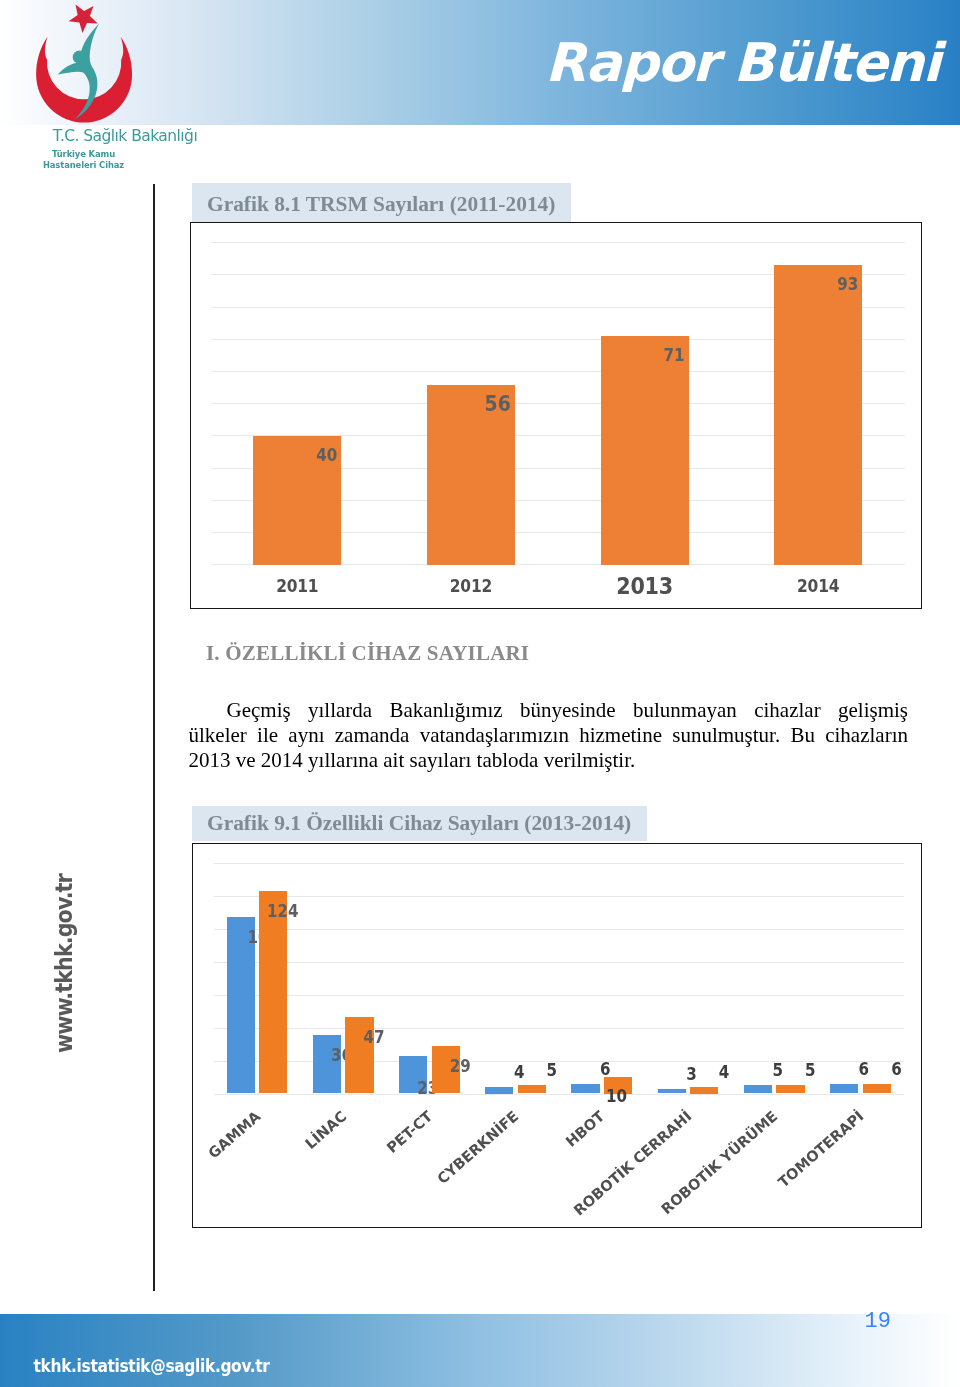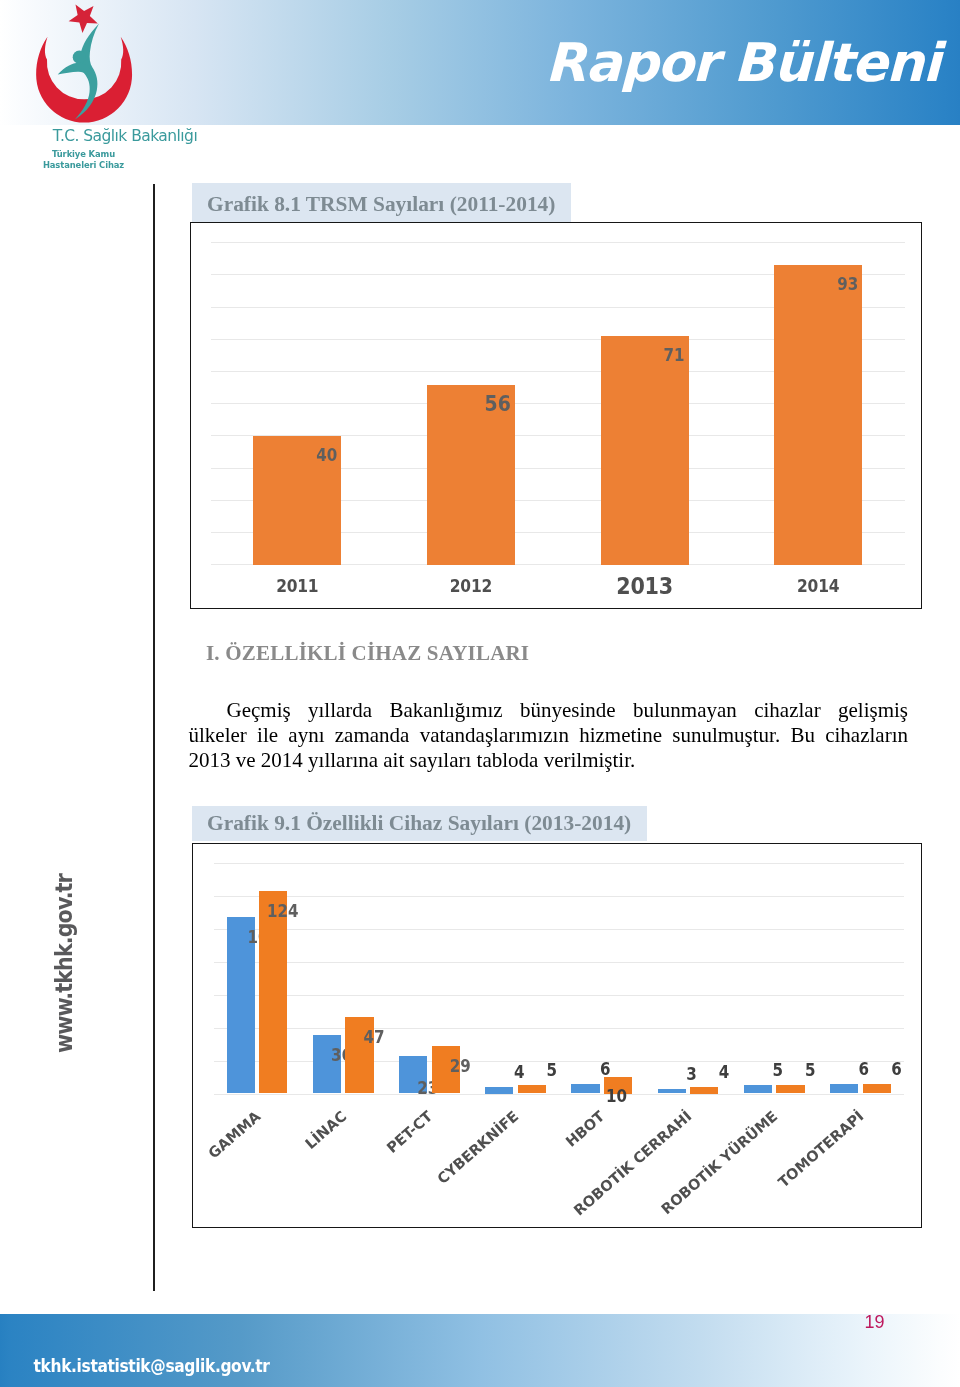--- a/index.html
+++ b/index.html
@@ -21,21 +21,21 @@
     white-space:nowrap;font-family:"DejaVu Sans",sans-serif;
     font-style:italic;font-weight:700;font-size:53px;line-height:68px;color:#ffffff;
     letter-spacing:-1.2px;transform:skewX(-4deg);transform-origin:left center;}
 
   
   .footer-band{position:absolute;left:0;top:1314px;width:960px;height:73px;
     background:linear-gradient(90deg,#2780c1 0%,#2b83c3 1%,#559ac8 25%,#90c0e3 50%,#c2dcef 72.9%,#eaf4fb 90%,#fbfdfe 98%,#ffffff 100%);}
   .footer-mail{position:absolute;left:33.5px;top:1355.5px;height:20px;line-height:20px;
     font-family:"DejaVu Sans Condensed","DejaVu Sans",sans-serif;font-weight:700;font-size:17.2px;color:#ffffff;letter-spacing:-0.35px;}
   .page-num{position:absolute;left:864.5px;top:1313px;height:18px;line-height:18px;
-    font-family:Liberation Sans, sans-serif;font-size:18px;color:#be185d;}
+    font-family:Liberation Mono, monospace;font-size:22px;color:#3b82f6;}
 
   
   .side-rule{position:absolute;left:152.5px;top:183.5px;width:2.2px;height:1107.5px;background:#1f1f1f;}
   .side-url{position:absolute;left:-36.3px;top:948.5px;width:200px;height:29px;line-height:29px;text-align:center;
     transform:rotate(-90deg);transform-origin:center center;
     font-family:"DejaVu Sans Condensed","DejaVu Sans",sans-serif;font-weight:700;font-size:23px;
     color:#59595b;letter-spacing:-0.9px;}
 
   
   .chart-title{position:absolute;background:#dce6f1;font-family:"Liberation Serif",serif;

